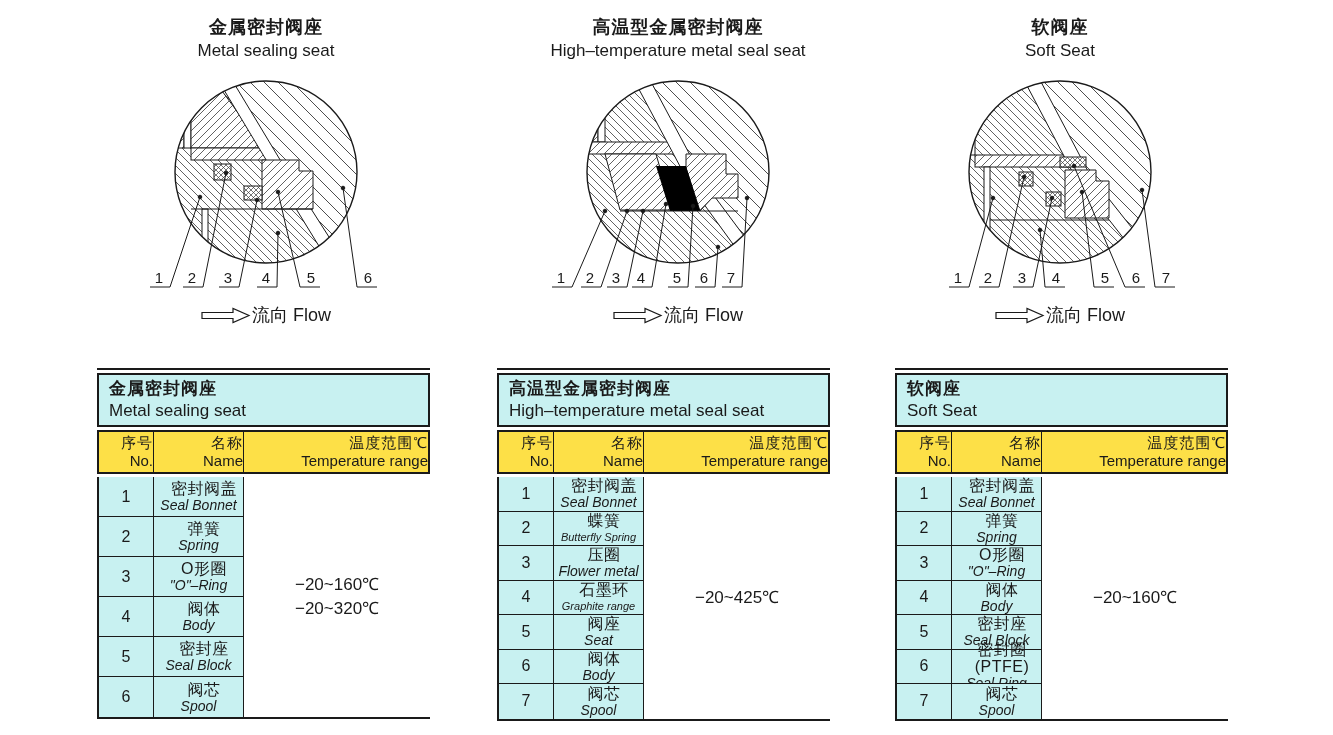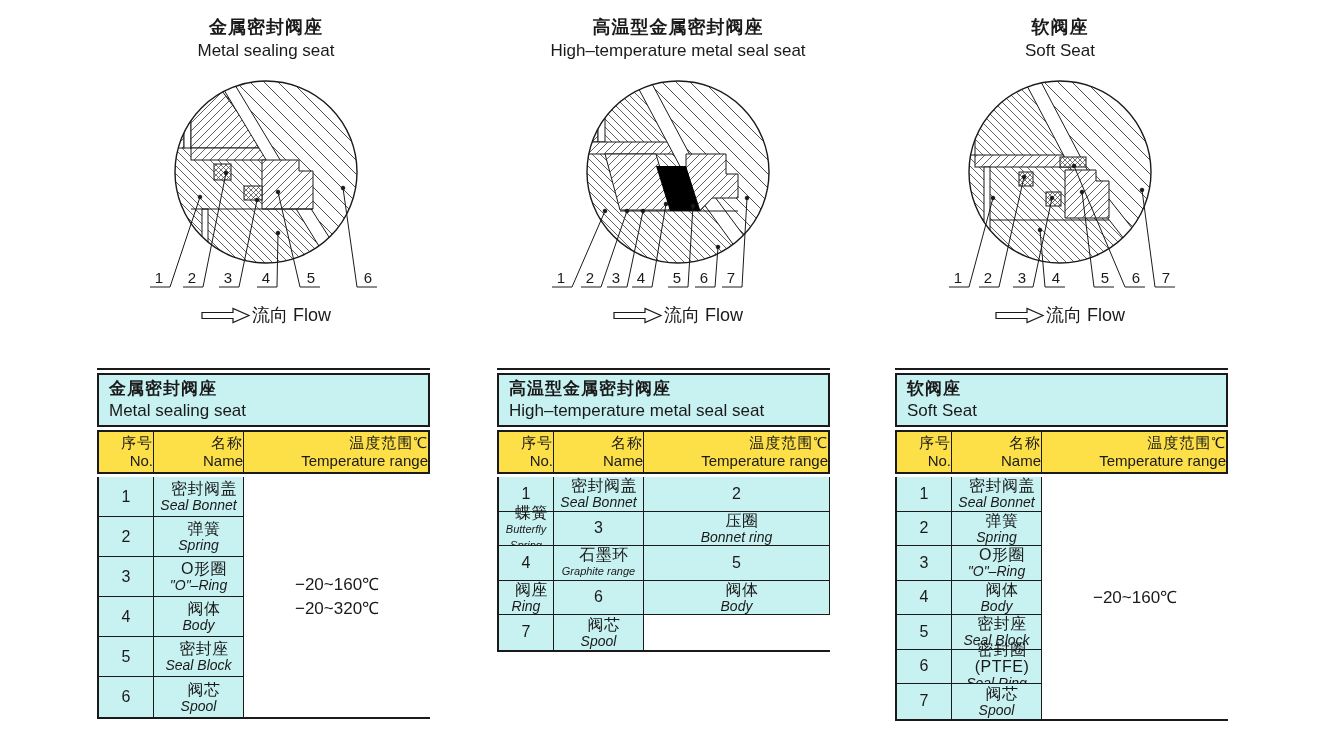--- a/index.html
+++ b/index.html
@@ -376,39 +376,42 @@
       <div class="hzh">温度范围℃</div>
       <div class="hen">Temperature range</div>
     </div>
   </div>
   <div class="tbl-body">
     <div class="c c-no">1</div>
     <div class="c c-name">
         <div class="nzh">密封阀盖</div>
         <div class="nen">Seal Bonnet</div>
       </div>
+    <div class="c c-temp" style="grid-row:1 / span 7">
+      <div>−20~425℃</div>
+    </div>
     <div class="c c-no">2</div>
     <div class="c c-name">
         <div class="nzh">蝶簧</div>
         <div class="nen sm">Butterfly Spring</div>
       </div>
     <div class="c c-no">3</div>
     <div class="c c-name">
         <div class="nzh">压圈</div>
-        <div class="nen">Bonnet ring</div>
+        <div class="nen">Flower metal</div>
       </div>
     <div class="c c-no">4</div>
     <div class="c c-name">
         <div class="nzh">石墨环</div>
         <div class="nen sm">Graphite range</div>
       </div>
     <div class="c c-no">5</div>
     <div class="c c-name">
         <div class="nzh">阀座</div>
-        <div class="nen">Ring</div>
+        <div class="nen">Seat</div>
       </div>
     <div class="c c-no">6</div>
     <div class="c c-name">
         <div class="nzh">阀体</div>
         <div class="nen">Body</div>
       </div>
     <div class="c c-no lastrow">7</div>
     <div class="c c-name lastrow">
         <div class="nzh">阀芯</div>
         <div class="nen">Spool</div>

